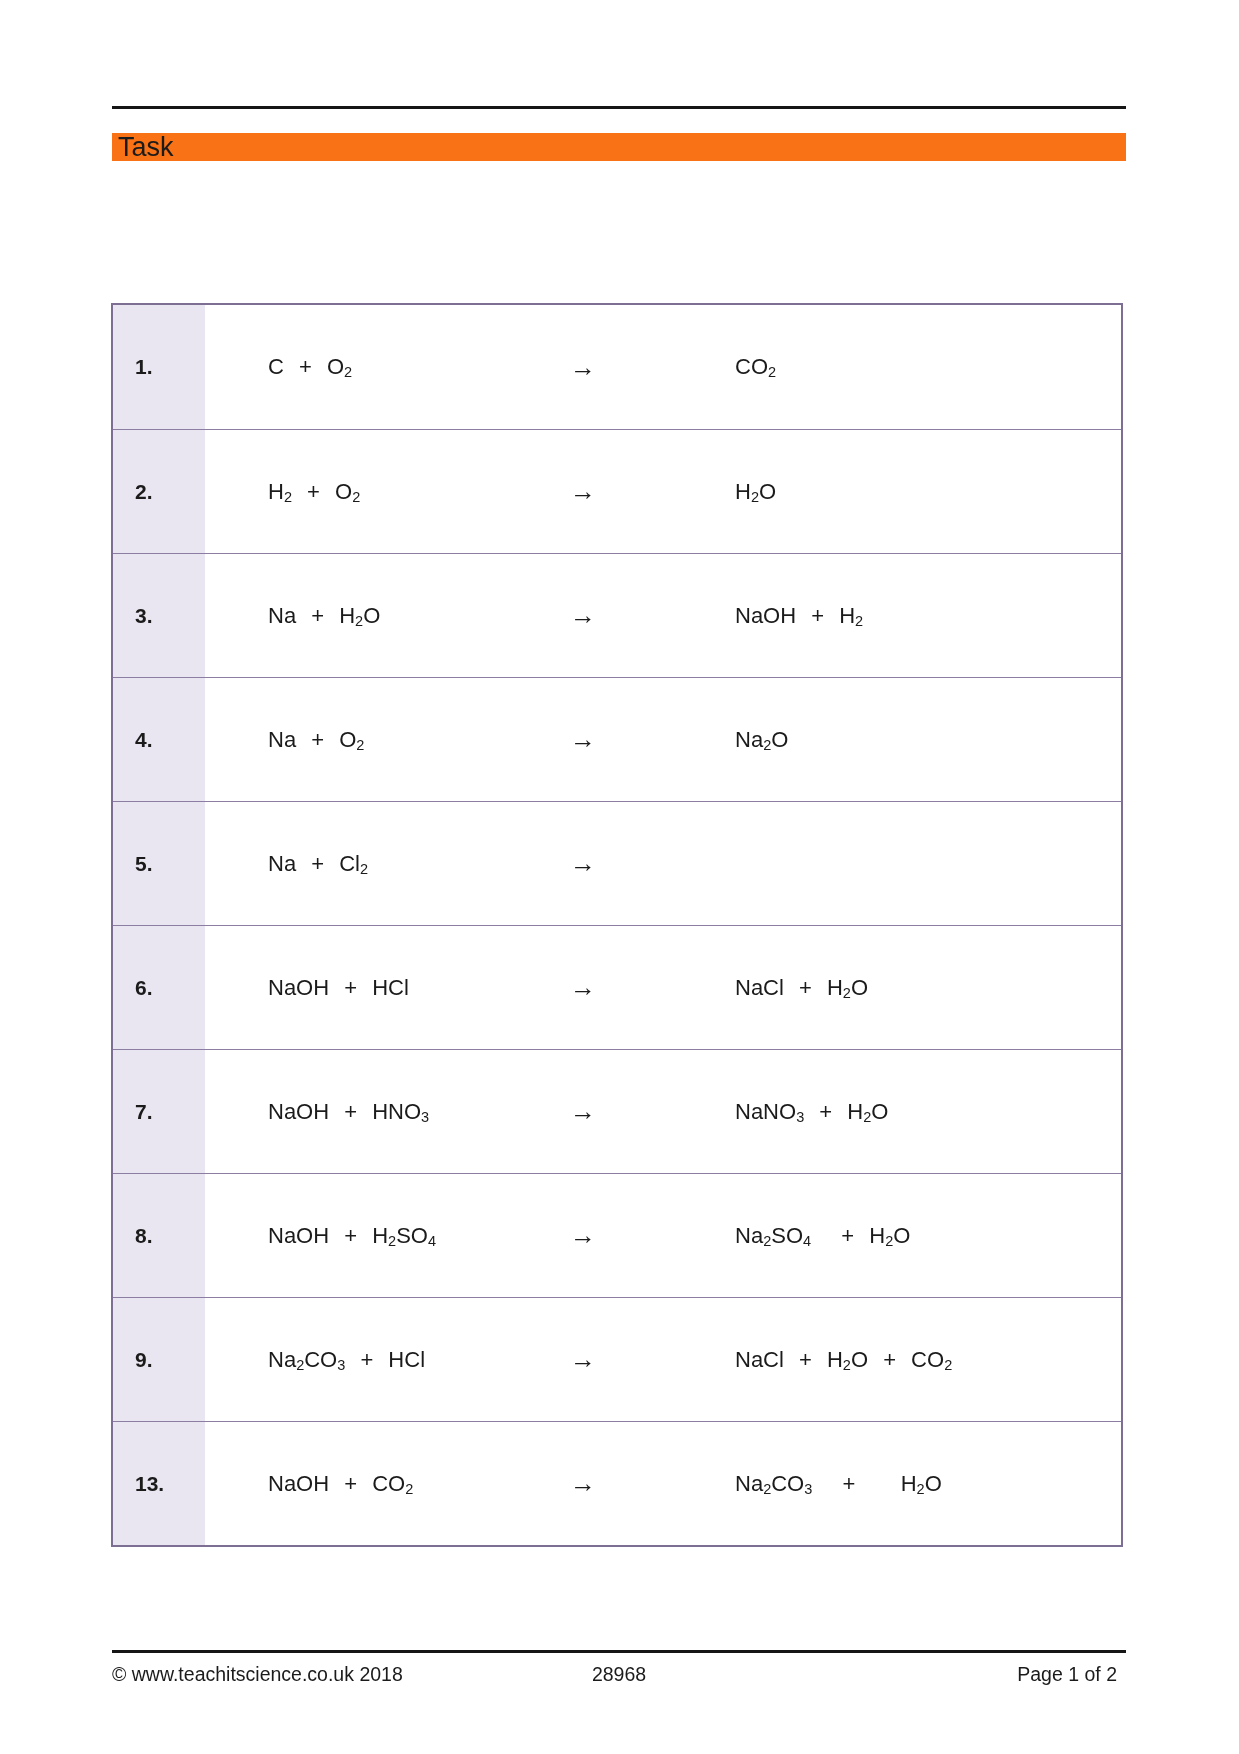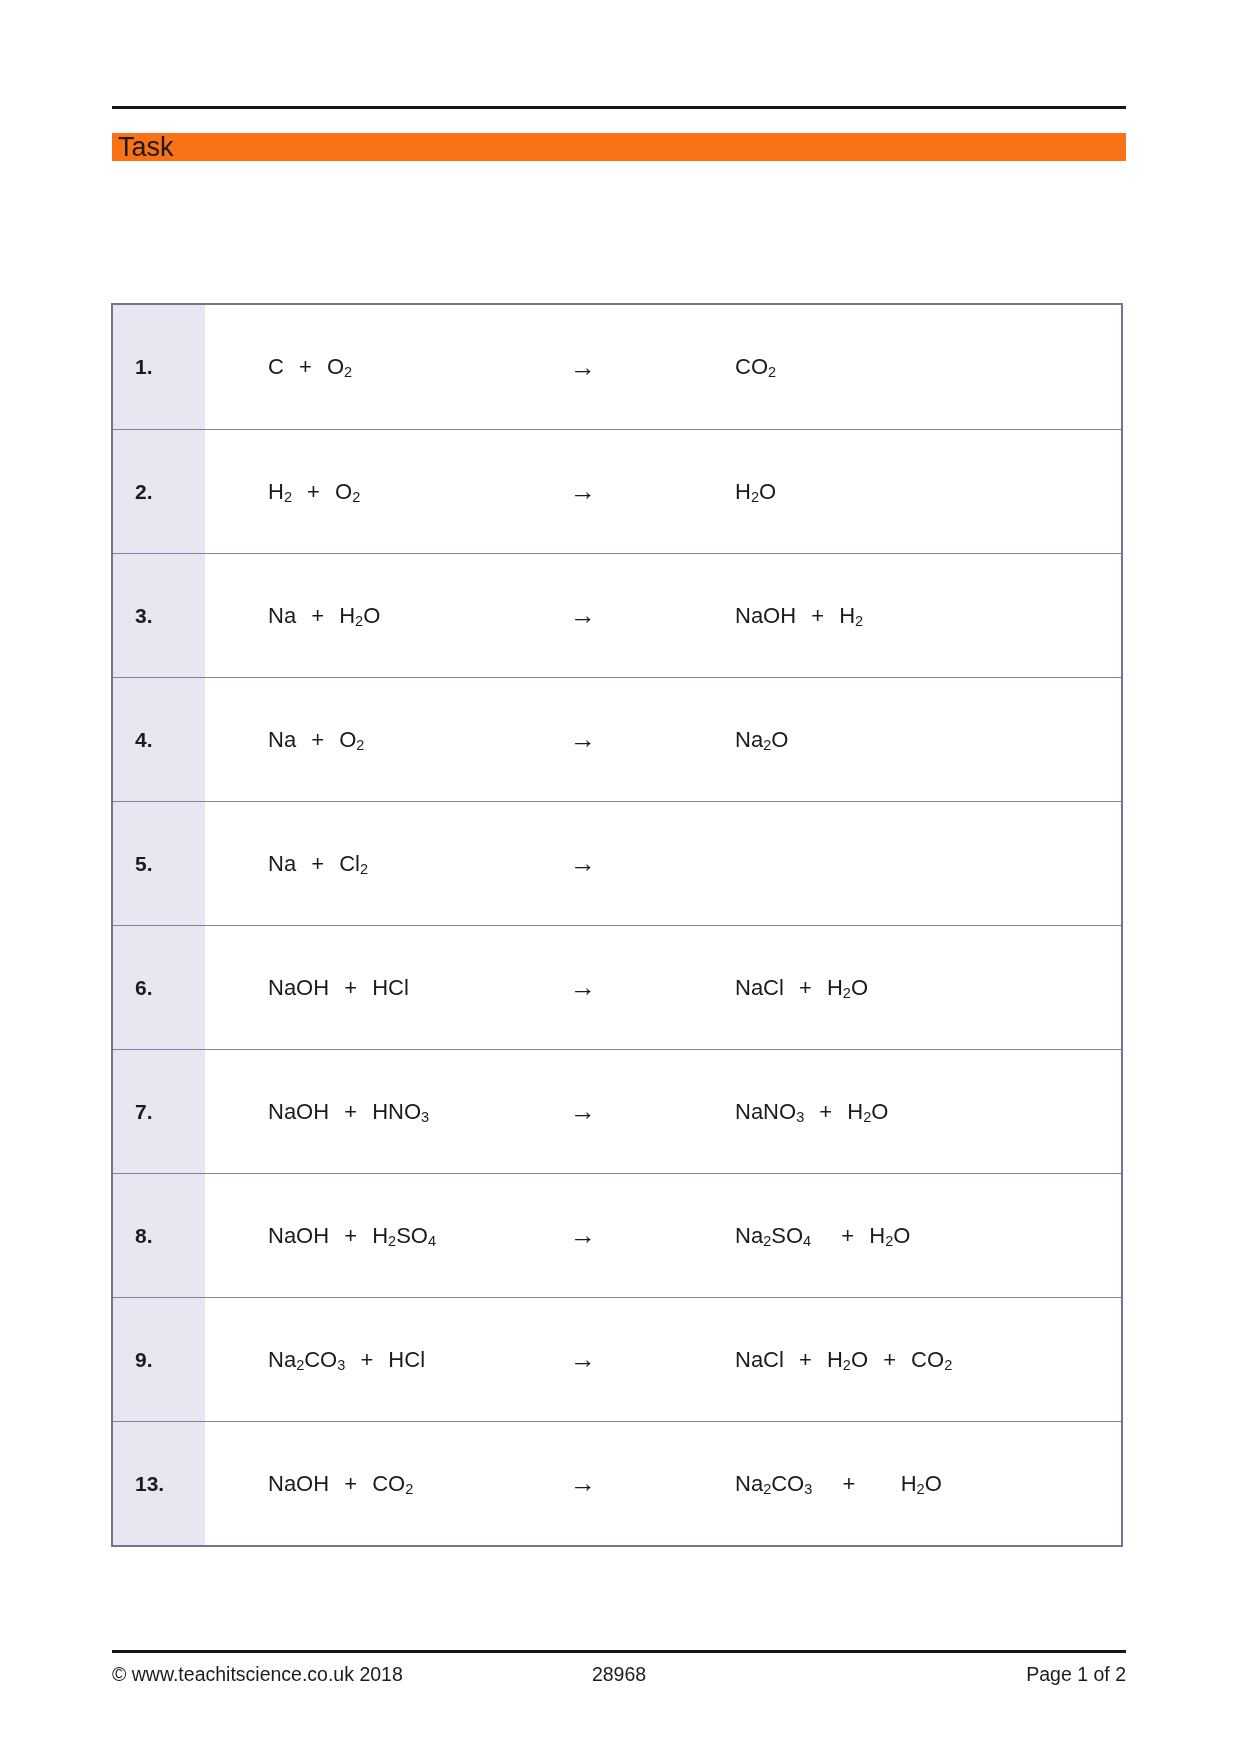--- a/index.html
+++ b/index.html
@@ -64,21 +64,21 @@
     font-size: 22px;
     margin-left: 40px;
   }
   .chem { white-space: pre-wrap; word-spacing: 9px; }
   .chem sub { font-size: 0.66em; vertical-align: -0.18em; line-height: 0; }
   .arrow-cell { font-size: 26px; }
 
   .footer-text { position: absolute; top: 1663px; font-size: 19.5px; }
   .f-left { left: 112px; }
   .f-center { left: 112px; width: 1014px; text-align: center; }
-  .f-right { right: 113px; margin-left: 38px; }
+  .f-right { right: 122px; margin-left: 38px; }
 </style>
 </head>
 <body>
 
 <div class="page">
 
 
   <div class="hrule header-rule"></div>
 
   <div class="task-bar">

